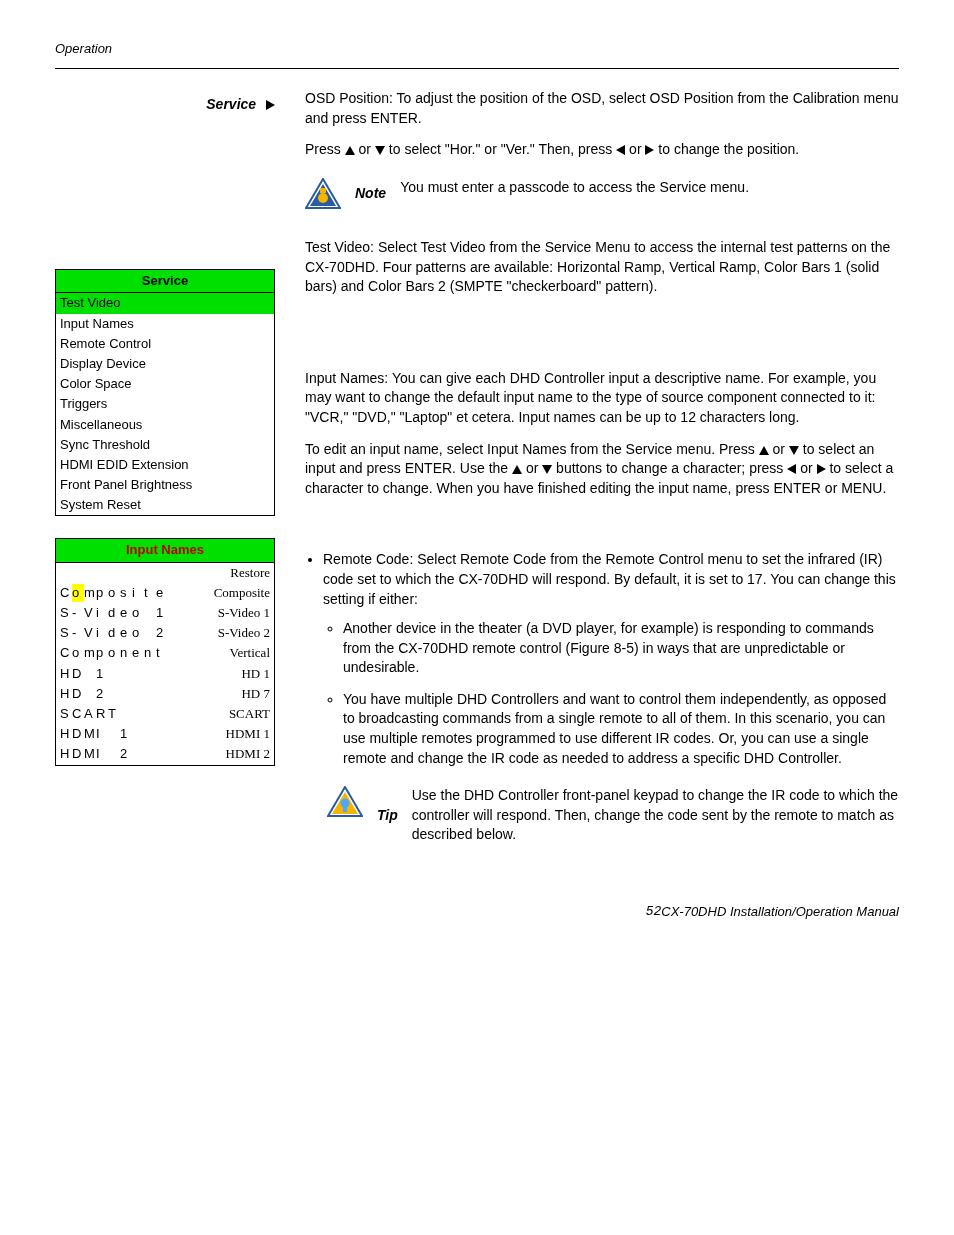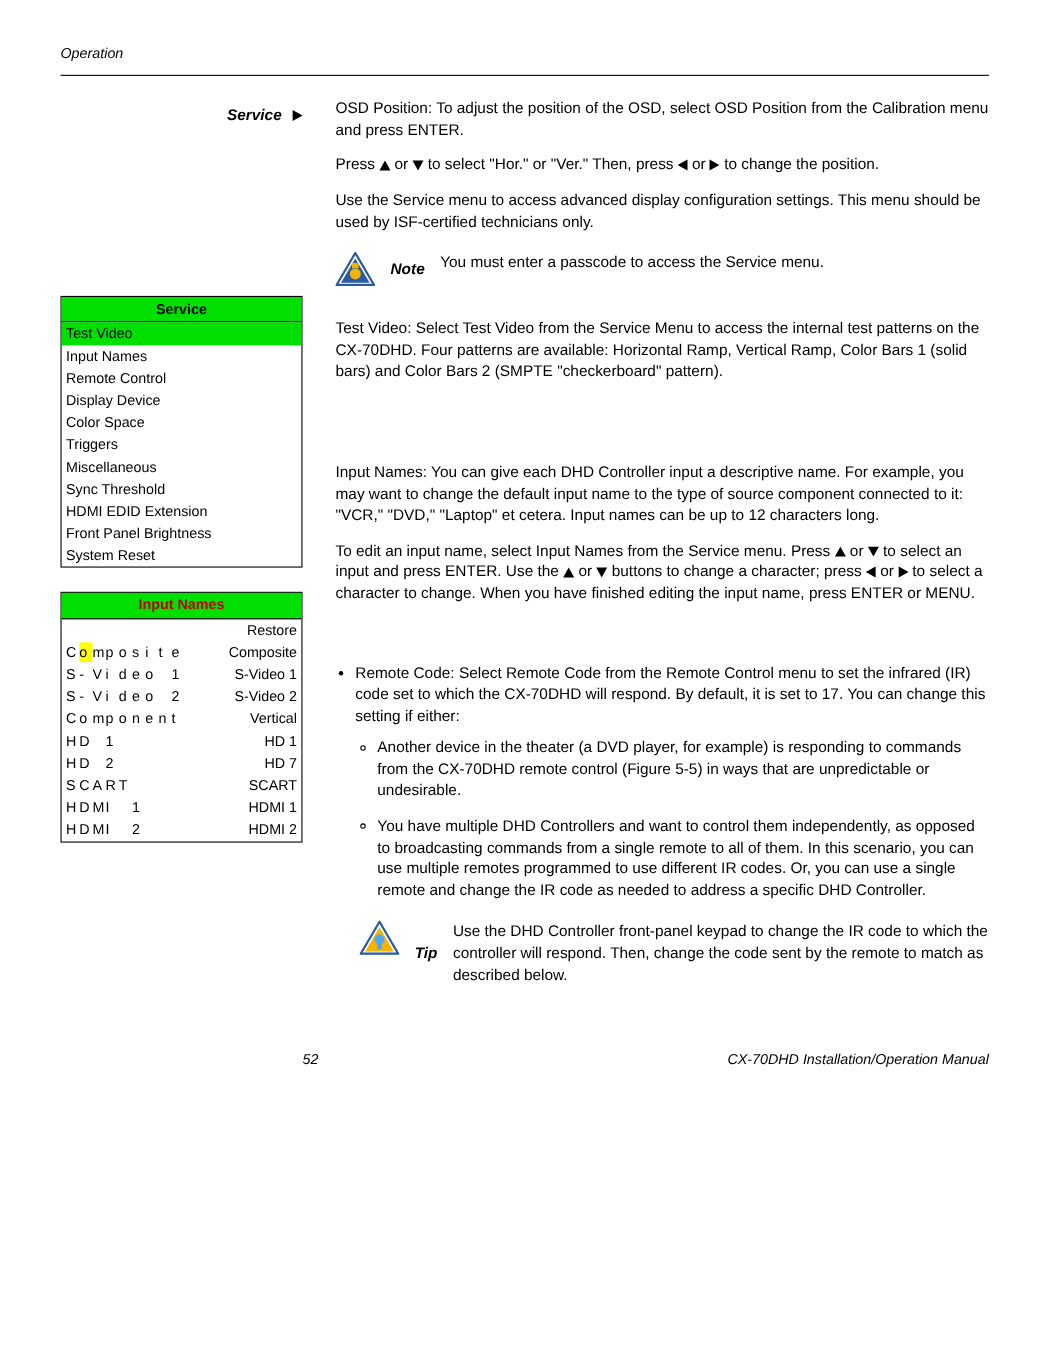--- a/index.html
+++ b/index.html
@@ -54,21 +54,21 @@
     border-bottom: 1px solid #000;
     padding: 2px 0;
   }
   .menu-title.red { color: #c00000; }
   .menu-row {
     padding: 1px 4px;
     display: flex;
   }
   .menu-row.hl { background: #00e000; }
   .menu-row .c1 { flex: 1; }
-  .menu-row .c2 { text-align: center; }
+  .menu-row .c2 { text-align: center; font-family: Liberation Serif, serif; }
   .menu-row.sub-header .c2 { }
   .letters span { display:inline-block; }
   .marked { background: #ffff00; }
   .main {
     flex: 1;
     font-size: 14px;
   }
   .main p { margin: 0 0 12px 0; }
   .tri {
     display: inline-block;
@@ -94,21 +94,21 @@
   ul.bullets li { margin-bottom: 12px; }
   ul.sub { margin: 10px 0 0 0; padding-left: 20px; }
   ul.sub li { margin-bottom: 12px; }
   .footer {
     display: flex;
     justify-content: space-between;
     font-style: italic;
     font-size: 13px;
     margin-top: 30px;
   }
-  .footer .pnum { flex: 1; text-align: left; }
+  .footer .pnum { flex: 1; text-align: right; font-family: Liberation Mono, monospace; }
 </style>
 </head>
 <body>
 
 <div class="header">Operation</div>
 <div class="hr"></div>
 
 <div class="layout">
   <div class="sidebar">
     <div style="position: relative; height:0;">
@@ -184,23 +184,20 @@
 
   <div class="main">
     <p>
       <span class="bold">OSD Position:</span><span> To adjust the position of the OSD, select OSD Position from the Calibration menu and press </span><span class="bold">ENTER</span><span>.</span>
     </p>
 
     <p>
       <span>Press </span><span class="tri up"></span><span> or </span><span class="tri down"></span><span> to select "Hor." or "Ver." Then, press </span><span class="tri left"></span><span> or </span><span class="tri right"></span><span> to change the position.</span>
     </p>
 
-    <p>
-      <span>Use the Service menu to access advanced display configuration settings. </span><span class="bold">This menu should be used by ISF-certified technicians only.</span>
-    </p>
 
     <div class="callout">
       <div class="icon">
         <svg width="36" height="32" viewBox="0 0 36 32">
           <polygon points="18,1 35,30 1,30" fill="none" stroke="#2a5aa0" stroke-width="2"></polygon>
           <polygon points="18,6 31,28 5,28" fill="#2a5aa0"></polygon>
           <circle cx="18" cy="20" r="5" fill="#f5b400"></circle>
           <rect x="15" y="10" width="6" height="5" fill="#f5b400"></rect>
         </svg>
       </div>
@@ -224,21 +221,21 @@
     </p>
 
 
     <div style="height:40px;"></div>
 
 
     <ul class="bullets">
       <li>
         <span class="bold">Remote Code:</span><span> Select Remote Code from the Remote Control menu to set the infrared (IR) code set to which the CX-70DHD will respond. By default, it is set to 17. You can change this setting if either:</span>
         <ul class="sub">
-          <li>Another device in the theater (a DVD player, for example) is responding to commands from the CX-70DHD remote control (Figure 5-5) in ways that are unpredictable or undesirable.</li>
+          <li>Another device in the theater (a DVD player, for example) is responding to commands from the CX-70DHD remote control (Figure 8-5) in ways that are unpredictable or undesirable.</li>
           <li>You have multiple DHD Controllers and want to control them independently, as opposed to broadcasting commands from a single remote to all of them. In this scenario, you can use multiple remotes programmed to use different IR codes. Or, you can use a single remote and change the IR code as needed to address a specific DHD Controller.</li>
         </ul>
       </li>
     </ul>
 
     <div class="callout" style="margin-left:22px;">
       <div class="icon">
         <svg width="36" height="32" viewBox="0 0 36 32">
           <polygon points="18,1 35,30 1,30" fill="none" stroke="#2a5aa0" stroke-width="2"></polygon>
           <polygon points="18,6 31,28 5,28" fill="#f5b400"></polygon>

